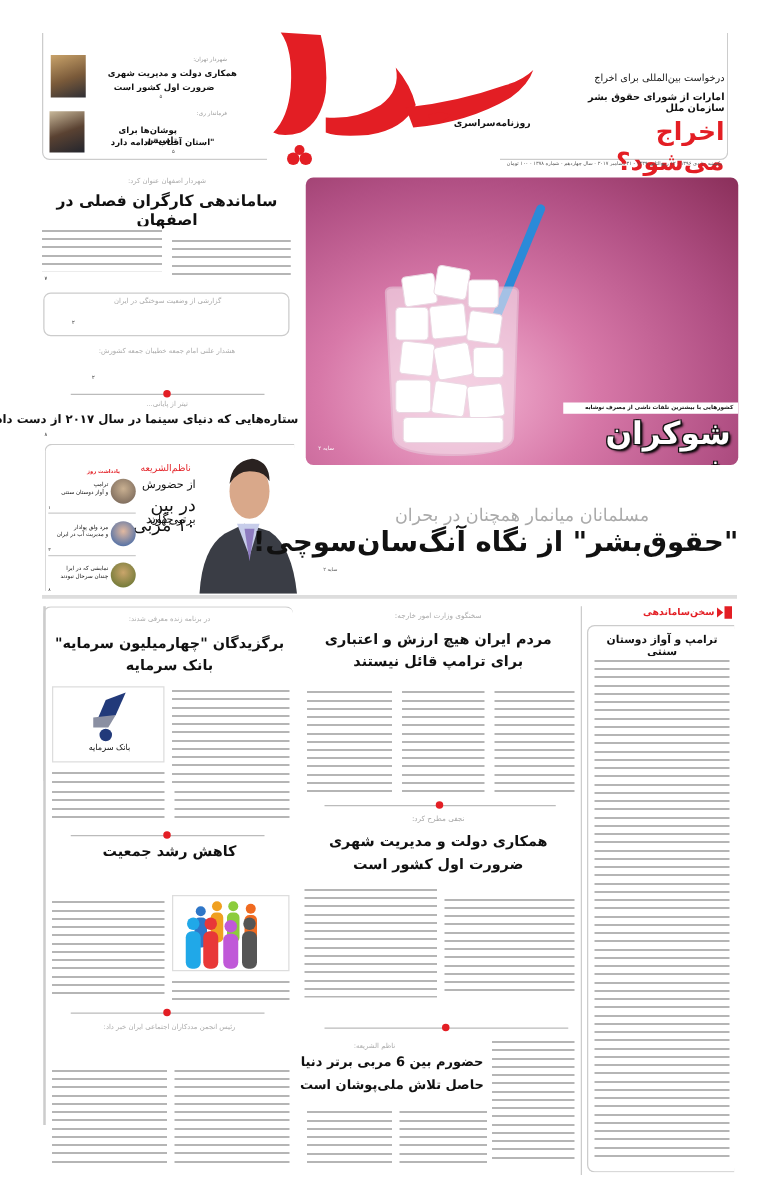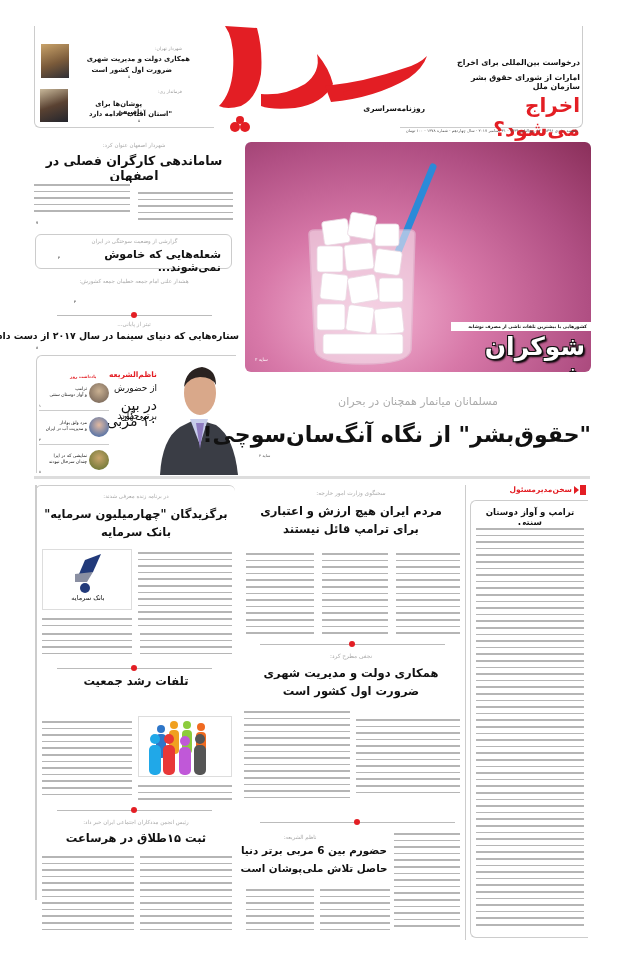--- a/index.html
+++ b/index.html
@@ -44,24 +44,24 @@
       <path d="M20 16 Q30 30 28 60 Q26 84 14 96 Q22 100 36 96 Q52 88 56 64 Q58 40 52 18 Z" fill="#e31e24"></path>
       <path d="M56 84 Q80 86 100 74 Q116 62 112 44 Q124 58 128 74 Q118 94 90 98 Q66 100 56 96 Z" fill="#e31e24"></path>
       <path d="M120 76 Q160 72 200 58 Q214 54 222 46 Q218 58 204 68 Q170 88 126 92 Z" fill="#e31e24"></path>
       <path d="M138 82 Q148 78 156 82 Q150 88 140 88 Z" fill="#e31e24"></path>
       <circle cx="30" cy="117" r="5" fill="#e31e24"></circle>
       <circle cx="40" cy="117" r="5" fill="#e31e24"></circle>
       <circle cx="35" cy="110" r="4" fill="#e31e24"></circle>
     </svg>
     <div class="abs" style="left:0;top:0;width:1px;height:1px;overflow:hidden;color:transparent;">سایه</div>
   </div>
-  <div class="abs" style="left:365px;top:104px;width:60px;font-size:7.5px;font-weight:bold;text-align:center;">روزنامه‌سراسری</div>
+  <div class="abs" style="left:365px;top:94px;width:60px;font-size:7.5px;font-weight:bold;text-align:center;">روزنامه‌سراسری</div>
 
   <div class="abs" style="left:440px;top:55px;width:140px;height:72px;">
-    <div class="abs" style="right:0;top:3px;width:140px;font-size:7.8px;font-weight:bold;text-align:right;">درخواست بین‌المللی برای اخراج</div>
+    <div class="abs" style="right:0;top:3px;width:140px;font-size:7.8px;font-weight:normal;text-align:right;">درخواست بین‌المللی برای اخراج</div>
     <div class="abs" style="right:0;top:18px;width:140px;font-size:7.8px;font-weight:bold;text-align:right;">امارات از شورای حقوق بشر سازمان ملل</div>
     <div class="abs red" style="right:0;top:38px;width:140px;font-size:20px;font-weight:bold;text-align:right;">اخراج می‌شود؟</div>
   </div>
 
   <div class="abs" style="left:240px;top:128px;width:338px;font-size:4px;color:#555;text-align:right;white-space:nowrap;overflow:hidden;">یکشنبه ۱۰ دی ۱۳۹۶ - ۱۲ ربیع‌الثانی ۱۴۳۹ - ۳۱ دسامبر ۲۰۱۷ - سال چهاردهم - شماره ۱۳۷۸ - ۱۰۰ تومان</div>
 </div>
 
 <div class="abs" style="left:34px;top:140px;width:200px;height:88px;">
   <div class="abs kicker" style="left:0;top:2px;width:200px;font-size:5.5px;">شهردار اصفهان عنوان کرد:</div>
   <div class="abs h" style="left:0;top:13px;width:200px;font-size:12.5px;">ساماندهی کارگران فصلی در اصفهان</div>
@@ -69,21 +69,20 @@
     <span class="red" style="font-size:5px;font-weight:bold;">سایه</span>
     <span style="font-size:4px;color:#999;border:1px solid #ddd;border-radius:3px;padding:0 3px;margin-right:2px;">گروه شهرستان</span>
   </div>
   <div class="lines" style="left:104px;top:49px;width:95px;height:34px;"></div>
   <div class="lines" style="left:0;top:41px;width:96px;height:36px;"></div>
   <div class="abs" style="left:2px;top:80px;font-size:4px;">۷</div>
 </div>
 
 <div class="frame" style="left:35px;top:234px;width:197px;height:35px;">
   <div class="abs kicker" style="left:0;top:3px;width:197px;font-size:5.5px;">گزارشی از وضعیت سوختگی در ایران</div>
-  <div class="abs h" style="left:0;top:13px;width:170px;font-size:11px;text-align:right;right:10px;">شعله‌هایی که خاموش نمی‌شوند...</div>
   <div class="abs" style="left:22px;top:20px;font-size:4px;">۲</div>
 </div>
 
 <div class="abs" style="left:34px;top:276px;width:200px;height:35px;">
   <div class="abs kicker" style="left:0;top:2px;width:200px;font-size:5.5px;">هشدار علنی امام جمعه خطیبان جمعه کشورش:</div>
   <div class="abs" style="left:40px;top:23px;font-size:4px;">۲</div>
 </div>
 <div class="sep" style="left:57px;top:315px;width:155px;">
   <div class="sep-dot" style="left:74px;"></div>
 </div>
@@ -98,21 +97,21 @@
   <div class="abs" style="left:2px;top:2px;width:200px;height:118px;border-left:1.5px solid #ccc;border-top:1.5px solid #ccc;border-top-left-radius:6px;"></div>
   <div class="abs" style="left:122px;top:0;width:84px;height:122px;">
     <svg width="84" height="122" viewBox="0 0 84 122">
       <path d="M4 122 Q6 86 24 74 L40 66 L60 72 Q78 84 82 122 Z" fill="#3a3d45"></path>
       <path d="M34 66 L44 92 L52 66 Z" fill="#c7cdea"></path>
       <path d="M40 70 L44 96 L48 70 Z" fill="#8e7cc0"></path>
       <ellipse cx="44" cy="40" rx="16" ry="22" fill="#d9a88a"></ellipse>
       <path d="M28 34 Q30 16 46 14 Q60 16 60 32 Q56 24 44 24 Q34 24 28 34 Z" fill="#2a2220"></path>
     </svg>
   </div>
-  <div class="abs red" style="left:75px;top:17px;width:48px;font-size:7.5px;font-weight:bold;text-align:center;">ناظم‌الشریعه</div>
+  <div class="abs red" style="left:75px;top:17px;width:48px;font-size:7.5px;font-weight:normal;text-align:center;">ناظم‌الشریعه</div>
   <div class="abs" style="left:75px;top:30px;width:48px;font-size:9px;text-align:right;">از حضورش</div>
   <div class="abs" style="left:70px;top:44px;width:53px;font-size:14px;text-align:right;">در بین ۱۰ مربی</div>
   <div class="abs" style="left:75px;top:58px;width:48px;font-size:9px;text-align:right;">برتر جهان</div>
   <div class="abs" style="left:75px;top:57px;width:48px;font-size:10px;text-align:center;">می‌گوید</div>
   <div class="abs red" style="left:36px;top:21px;width:40px;font-size:4.2px;font-weight:bold;text-align:left;">یادداشت روز</div>
 
   <div class="abs" style="left:5px;top:28px;width:70px;height:30px;border-bottom:1px solid #ccc;">
     <div class="abs" style="right:0;top:2px;width:20px;height:20px;border-radius:50%;background:radial-gradient(circle at 50% 40%,#c9b091,#6b5b50);"></div>
     <div class="abs" style="right:22px;top:5px;width:46px;font-size:4.5px;text-align:right;">ترامپ</div>
     <div class="abs" style="right:22px;top:11px;width:46px;font-size:4.5px;text-align:right;">و آواز دوستان سنتی</div>
@@ -151,30 +150,30 @@
       <rect x="130" y="166" width="28" height="26" rx="3" transform="rotate(-6 144 179)"></rect>
       <rect x="78" y="192" width="80" height="20" rx="3"></rect>
     </g>
   </svg>
   <div class="abs" style="right:0;top:180px;width:140px;height:9px;background:#fff;font-size:4.6px;font-weight:bold;line-height:9px;text-align:right;padding-right:4px;">کشورهایی با بیشترین تلفات ناشی از مصرف نوشابه</div>
   <div class="abs" style="right:6px;top:190px;width:180px;font-size:25px;font-weight:bold;color:#fff;text-align:right;text-shadow:1px 1px 0 #111,-1px -1px 0 #111,1px -1px 0 #111,-1px 1px 0 #111,2px 2px 2px #000;">شوکران شیرین</div>
   <div class="abs" style="left:10px;top:215px;font-size:4.5px;color:#fff;">سایه ۲</div>
 </div>
 
 <div class="abs" style="left:245px;top:395px;width:346px;height:80px;">
-  <div class="abs kicker" style="left:0;top:0;width:346px;font-size:11px;">مسلمانان میانمار همچنان در بحران</div>
+  <div class="abs kicker" style="left:0;top:10px;width:346px;font-size:14px;">مسلمانان میانمار همچنان در بحران</div>
   <div class="abs h" style="left:0;top:27px;width:346px;font-size:22px;white-space:nowrap;">"حقوق‌بشر" از نگاه آنگ‌سان‌سوچی!</div>
   <div class="abs" style="left:14px;top:58px;font-size:4px;color:#555;">سایه ۲</div>
 </div>
 <div class="abs" style="left:34px;top:476px;width:556px;height:3px;background:#ddd;"></div>
 
 <div class="abs" style="left:476px;top:483px;width:110px;height:14px;">
   <span class="abs" style="right:0;top:2px;width:6px;height:10px;background:#e31e24;"></span>
   <span class="abs" style="right:7px;top:3px;width:0;height:0;border-top:4px solid transparent;border-bottom:4px solid transparent;border-left:5px solid #e31e24;"></span>
-  <span class="abs red" style="right:14px;top:2px;font-size:7.5px;font-weight:bold;white-space:nowrap;">سخن‌مدیرمسئول</span>
+  <span class="abs red" style="right:14px;top:2px;font-size:7.5px;font-weight:bold;white-space:nowrap;">سخن‌ساماندهی</span>
 </div>
 <div class="abs" style="left:470px;top:500px;width:118px;height:438px;border-left:1.5px solid #ccc;border-top:1.5px solid #ccc;border-bottom:1.5px solid #ccc;border-top-left-radius:6px;border-bottom-left-radius:6px;"></div>
 <div class="abs" style="left:474px;top:505px;width:112px;height:430px;">
   <div class="abs h" style="left:0;top:2px;width:112px;font-size:8.6px;">ترامپ و آواز دوستان سنتی</div>
   <div class="lines" style="left:2px;top:20px;width:108px;height:405px;"></div>
 </div>
 
 <div class="abs" style="left:465px;top:485px;width:1px;height:455px;background:#ccc;"></div>
 <div class="abs" style="left:35px;top:485px;width:1.5px;height:415px;background:#ccc;"></div>
 
@@ -218,21 +217,21 @@
     <span style="font-size:4px;color:#999;border:1px solid #ddd;border-radius:3px;padding:0 3px;margin-right:2px;">گروه اجتماعی</span>
   </div>
   <div class="lines" style="left:116px;top:66px;width:104px;height:82px;"></div>
   <div class="lines" style="left:4px;top:58px;width:106px;height:90px;"></div>
 </div>
 
 <div class="sep" style="left:57px;top:668px;width:155px;">
   <div class="sep-dot" style="left:74px;"></div>
 </div>
 <div class="abs" style="left:38px;top:672px;width:196px;height:132px;">
-  <div class="abs h" style="left:0;top:2px;width:196px;font-size:11.5px;">تلفات رشد جمعیت</div>
+  <div class="abs h" style="left:0;top:2px;width:196px;font-size:11.5px;">کاهش رشد جمعیت</div>
   <div class="abs" style="left:100px;top:44px;width:94px;height:61px;border:1px solid #ddd;background:#fff;">
     <svg width="94" height="61" viewBox="0 0 94 61">
       <g>
         <circle cx="24" cy="12" r="4" fill="#2e76c8"></circle>
           <rect x="19" y="17" width="10" height="24" rx="4" fill="#2e76c8"></rect>
         <circle cx="37" cy="8" r="4" fill="#f0a020"></circle>
           <rect x="32" y="13" width="10" height="24" rx="4" fill="#f0a020"></rect>
         <circle cx="50" cy="8" r="4" fill="#8ccc3c"></circle>
           <rect x="45" y="13" width="10" height="24" rx="4" fill="#8ccc3c"></rect>
         <circle cx="64" cy="10" r="4" fill="#f06a20"></circle>
@@ -262,16 +261,15 @@
   <div class="lines" style="left:154px;top:4px;width:66px;height:100px;"></div>
   <div class="lines" style="left:80px;top:60px;width:70px;height:46px;"></div>
   <div class="lines" style="left:6px;top:60px;width:68px;height:46px;"></div>
 </div>
 
 <div class="sep" style="left:57px;top:810px;width:155px;">
   <div class="sep-dot" style="left:74px;"></div>
 </div>
 <div class="abs" style="left:38px;top:815px;width:196px;height:135px;">
   <div class="abs kicker" style="left:0;top:4px;width:196px;font-size:5.5px;">رئیس انجمن مددکاران اجتماعی ایران خبر داد:</div>
-  <div class="abs h" style="left:0;top:16px;width:196px;font-size:11.5px;">ثبت ۱۵طلاق در هرساعت</div>
   <div class="lines" style="left:102px;top:38px;width:92px;height:80px;"></div>
   <div class="lines" style="left:4px;top:38px;width:92px;height:80px;"></div>
 </div>
 
 </body></html>

